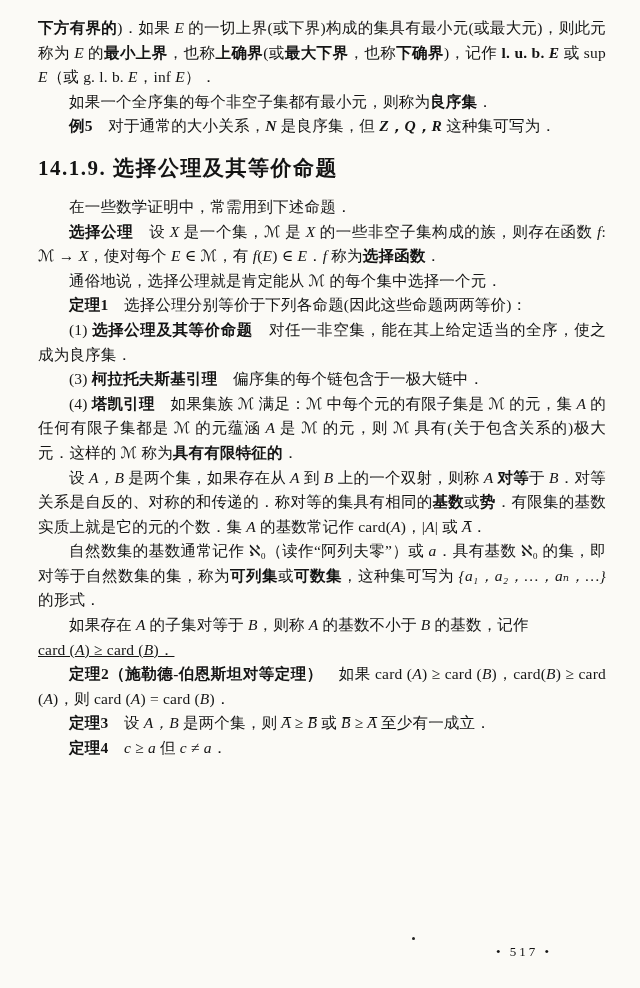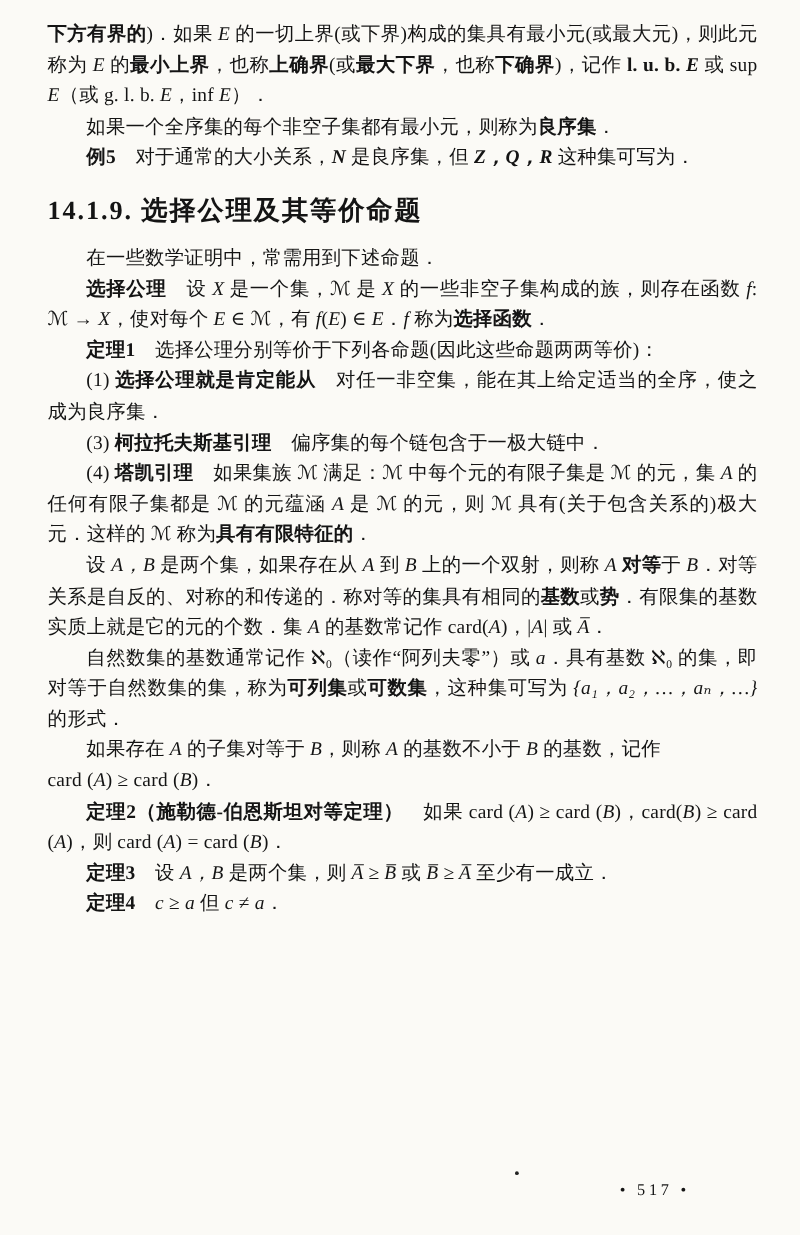--- a/index.html
+++ b/index.html
@@ -31,20 +31,21 @@
     font-weight:bold;
     margin:15px 0 13px 0;
     letter-spacing:1.5px;
   }
   .formula{
     margin:2px 0;
     font-size:15.5px;
     line-height:26px;
     text-align:center;
     text-indent:0;
+    text-decoration:underline;
   }
   .b{ font-weight:bold; }
   .i{ font-style:italic; }
   .footer{
     position:absolute;
     right:88px;
     bottom:28px;
     font-size:13px;
     letter-spacing:3px;
     font-weight:normal;
@@ -63,22 +64,23 @@
 <div class="page">
 
   <p class="para"><span class="b">下方有界的</span><span>)．如果 </span><span class="i">E</span><span> 的一切上界(或下界)构成的集具有最小元(或最大元)，则此元称为 </span><span class="i">E</span><span> 的</span><span class="b">最小上界</span><span>，也称</span><span class="b">上确界</span><span>(或</span><span class="b">最大下界</span><span>，也称</span><span class="b">下确界</span><span>)，记作 </span><span class="b">l. u. b. </span><span class="b i">E</span><span> 或 sup </span><span class="i">E</span><span>（或 g. l. b. </span><span class="i">E</span><span>，inf </span><span class="i">E</span><span>）．</span></p>
   <p class="para indent"><span>如果一个全序集的每个非空子集都有最小元，则称为</span><span class="b">良序集</span><span>．</span></p>
   <p class="para indent"><span class="b">例5</span><span>　对于通常的大小关系，</span><span class="b i">N</span><span> 是良序集，但 </span><span class="b i">Z，Q，R</span><span> 这种集可写为．</span></p>
 
   <h2 class="sec">14.1.9. 选择公理及其等价命题</h2>
 
   <p class="para indent"><span>在一些数学证明中，常需用到下述命题．</span></p>
   <p class="para indent"><span class="b">选择公理</span><span>　设 </span><span class="i">X</span><span> 是一个集，</span><span class="i">ℳ</span><span> 是 </span><span class="i">X</span><span> 的一些非空子集构成的族，则存在函数 </span><span class="i">f</span><span>: </span><span class="i">ℳ</span><span> → </span><span class="i">X</span><span>，使对每个 </span><span class="i">E</span><span> ∈ </span><span class="i">ℳ</span><span>，有 </span><span class="i">f</span><span>(</span><span class="i">E</span><span>) ∈ </span><span class="i">E</span><span>．</span><span class="i">f</span><span> 称为</span><span class="b">选择函数</span><span>．</span></p>
+  <p class="para indent"><span>通俗地说，选择公理就是肯定能从 </span><span class="i">ℳ</span><span> 的每个集中选择一个元．</span></p>
   <p class="para indent"><span class="b">定理1</span><span>　选择公理分别等价于下列各命题(因此这些命题两两等价)：</span></p>
-  <p class="para indent"><span>(1) </span><span class="b">选择公理就是肯定能从</span><span>　对任一非空集，能在其上给定适当的全序，使之成为良序集．</span></p>
+  <p class="para indent"><span>(1) </span><span class="b">选择公理及其等价命题</span><span>　对任一非空集，能在其上给定适当的全序，使之成为良序集．</span></p>
   <p class="para indent"><span>(3) </span><span class="b">柯拉托夫斯基引理</span><span>　偏序集的每个链包含于一极大链中．</span></p>
   <p class="para indent"><span>(4) </span><span class="b">塔凯引理</span><span>　如果集族 </span><span class="i">ℳ</span><span> 满足：</span><span class="i">ℳ</span><span> 中每个元的有限子集是 </span><span class="i">ℳ</span><span> 的元，集 </span><span class="i">A</span><span> 的任何有限子集都是 </span><span class="i">ℳ</span><span> 的元蕴涵 </span><span class="i">A</span><span> 是 </span><span class="i">ℳ</span><span> 的元，则 </span><span class="i">ℳ</span><span> 具有(关于包含关系的)极大元．这样的 </span><span class="i">ℳ</span><span> 称为</span><span class="b">具有有限特征的</span><span>．</span></p>
 
 
   <p class="para indent"><span>设 </span><span class="i">A，B</span><span> 是两个集，如果存在从 </span><span class="i">A</span><span> 到 </span><span class="i">B</span><span> 上的一个双射，则称 </span><span class="i">A</span><span> </span><span class="b">对等</span><span>于 </span><span class="i">B</span><span>．对等关系是自反的、对称的和传递的．称对等的集具有相同的</span><span class="b">基数</span><span>或</span><span class="b">势</span><span>．有限集的基数实质上就是它的元的个数．集 </span><span class="i">A</span><span> 的基数常记作 card(</span><span class="i">A</span><span>)，|</span><span class="i">A</span><span>| 或 </span><span class="i">A̅</span><span>．</span></p>
   <p class="para indent"><span>自然数集的基数通常记作 ℵ₀（读作“阿列夫零”）或 </span><span class="i">a</span><span>．具有基数 ℵ₀ 的集，即对等于自然数集的集，称为</span><span class="b">可列集</span><span>或</span><span class="b">可数集</span><span>，这种集可写为 </span><span class="i">{a₁，a₂，…，aₙ，…}</span><span> 的形式．</span></p>
   <p class="para indent"><span>如果存在 </span><span class="i">A</span><span> 的子集对等于 </span><span class="i">B</span><span>，则称 </span><span class="i">A</span><span> 的基数不小于 </span><span class="i">B</span><span> 的基数，记作</span></p>
   <p class="para formula"><span>card (</span><span class="i">A</span><span>) ≥ card (</span><span class="i">B</span><span>)．</span></p>
   <p class="para indent"><span class="b">定理2</span><span class="b">（施勒德-伯恩斯坦对等定理）</span><span>　如果 card (</span><span class="i">A</span><span>) ≥ card (</span><span class="i">B</span><span>)，card(</span><span class="i">B</span><span>) ≥ card (</span><span class="i">A</span><span>)，则 card (</span><span class="i">A</span><span>) = card (</span><span class="i">B</span><span>)．</span></p>
   <p class="para indent"><span class="b">定理3</span><span>　设 </span><span class="i">A，B</span><span> 是两个集，则 </span><span class="i">A̅ ≥ B̅</span><span> 或 </span><span class="i">B̅ ≥ A̅</span><span> 至少有一成立．</span></p>

